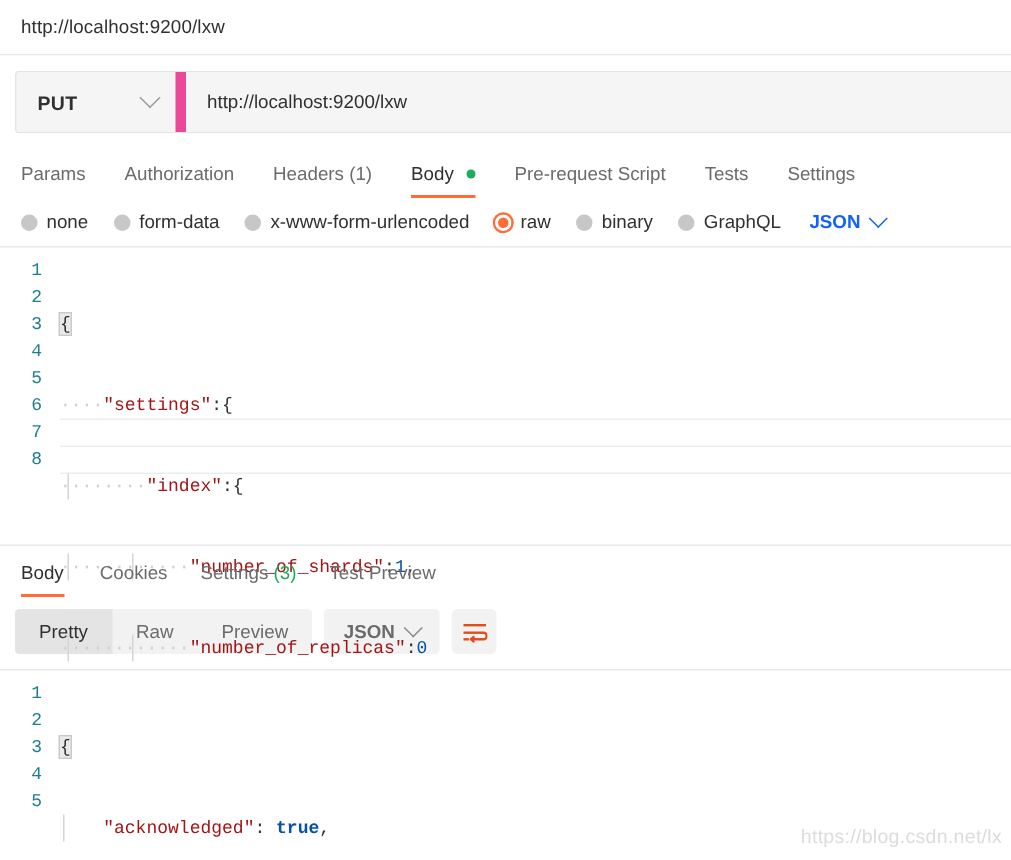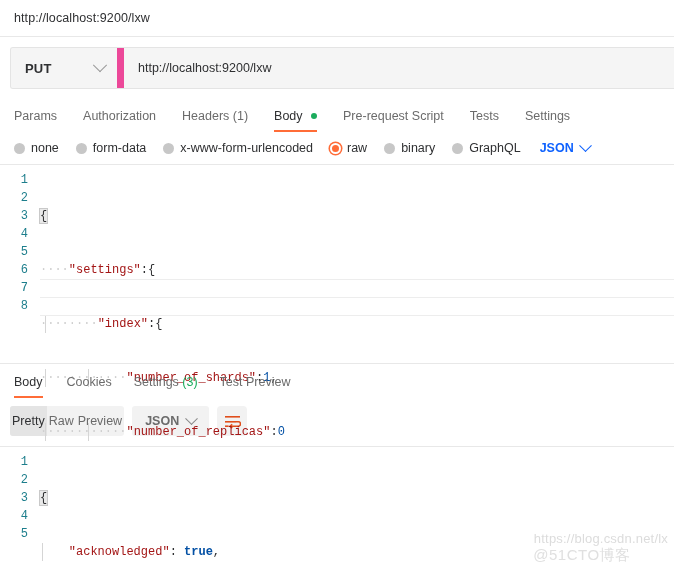--- a/index.html
+++ b/index.html
@@ -267,21 +267,21 @@
   .seg-group {
     display: flex;
     background: #f2f2f2;
     border-radius: 3px;
     overflow: hidden;
     height: 30px;
   }
   .seg {
     display: flex;
     align-items: center;
-    padding: 0 2px;
+    padding: 0 16px;
     font-size: 12.5px;
     color: #6b6b6b;
     cursor: pointer;
     text-align: center;
   }
   .seg.active {
     background: #e4e4e4;
     color: #2f3032;
   }
   .resp-json-select {
@@ -500,14 +500,13 @@
       <div class="ln"><span class="indent-guide" style="left:2px"></span>    <span class="k">"acknowledged"</span><span class="p">: </span><span class="b">true</span><span class="p">,</span></div>
       
       
       
     </div>
   </div>
 </div>
 
 <div class="watermark">
   <span class="wm-url">https://blog.csdn.net/lx</span>
-  <span class="wm-brand">@51CTO博客</span>
 </div>
 
 </body></html>

